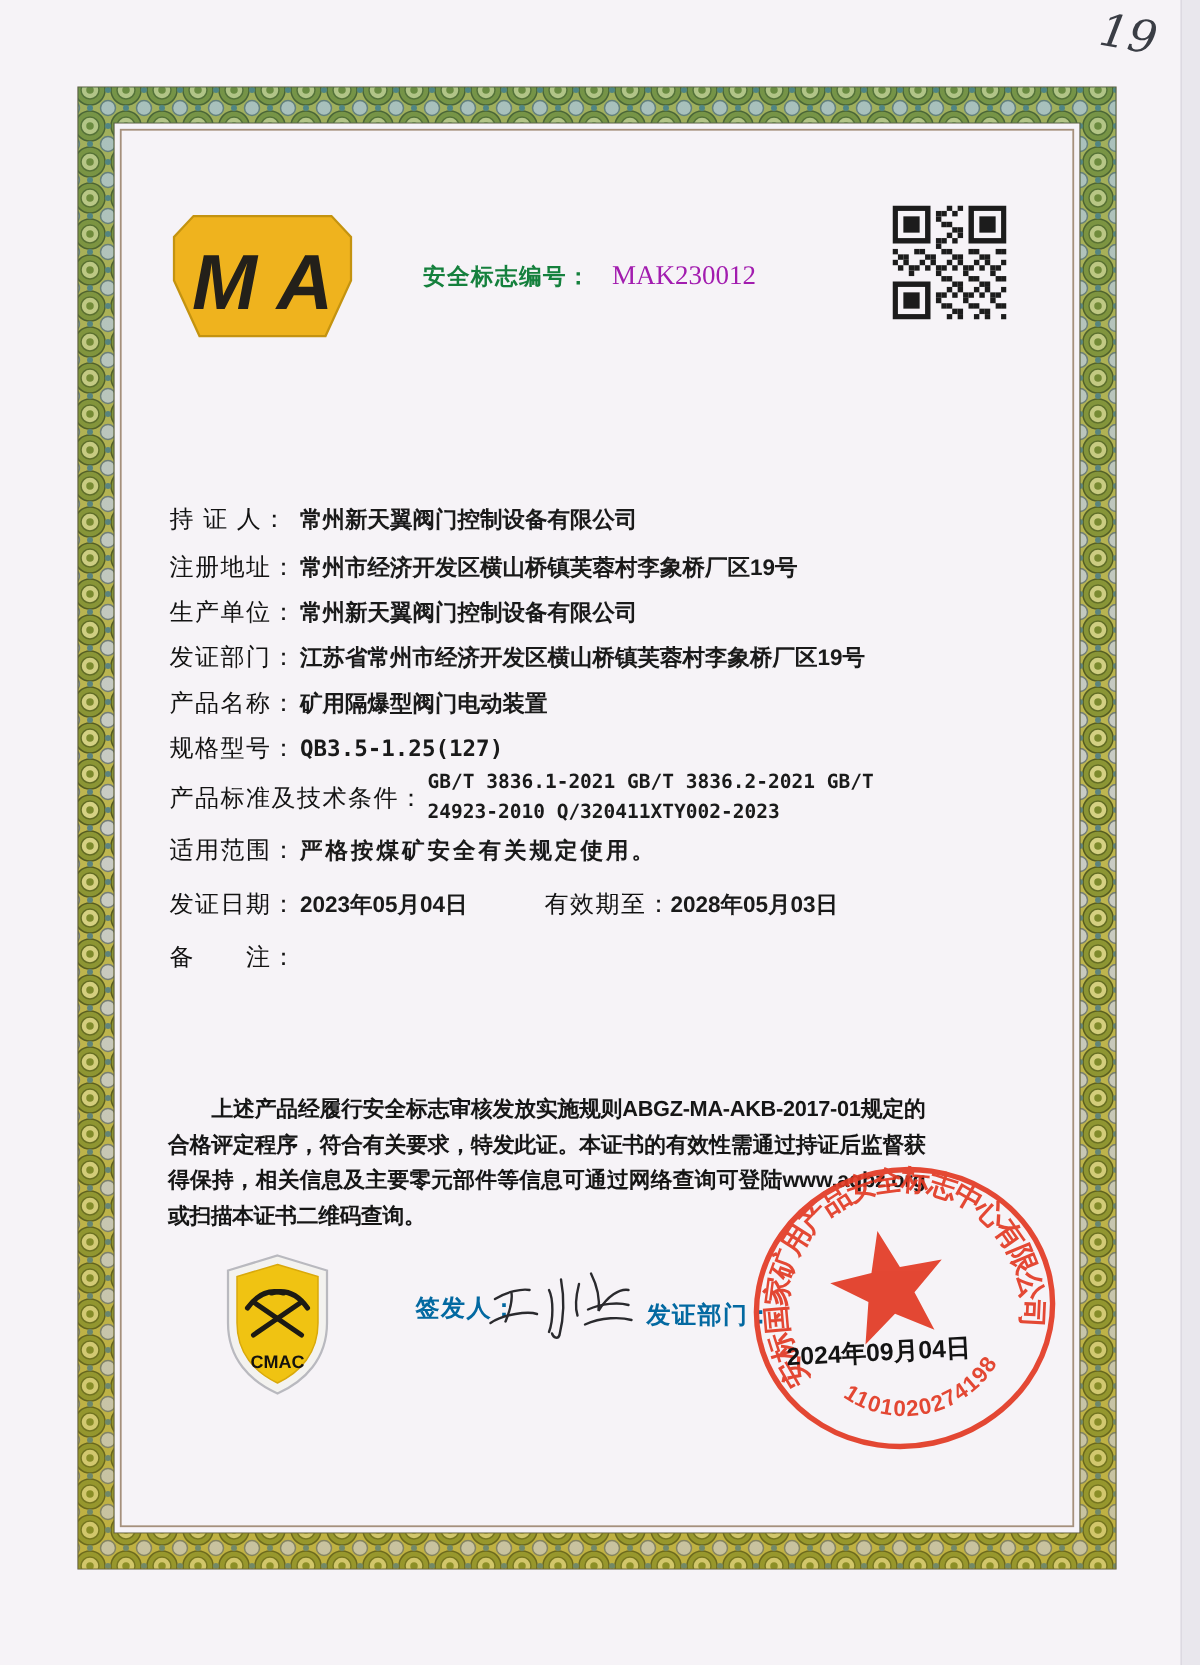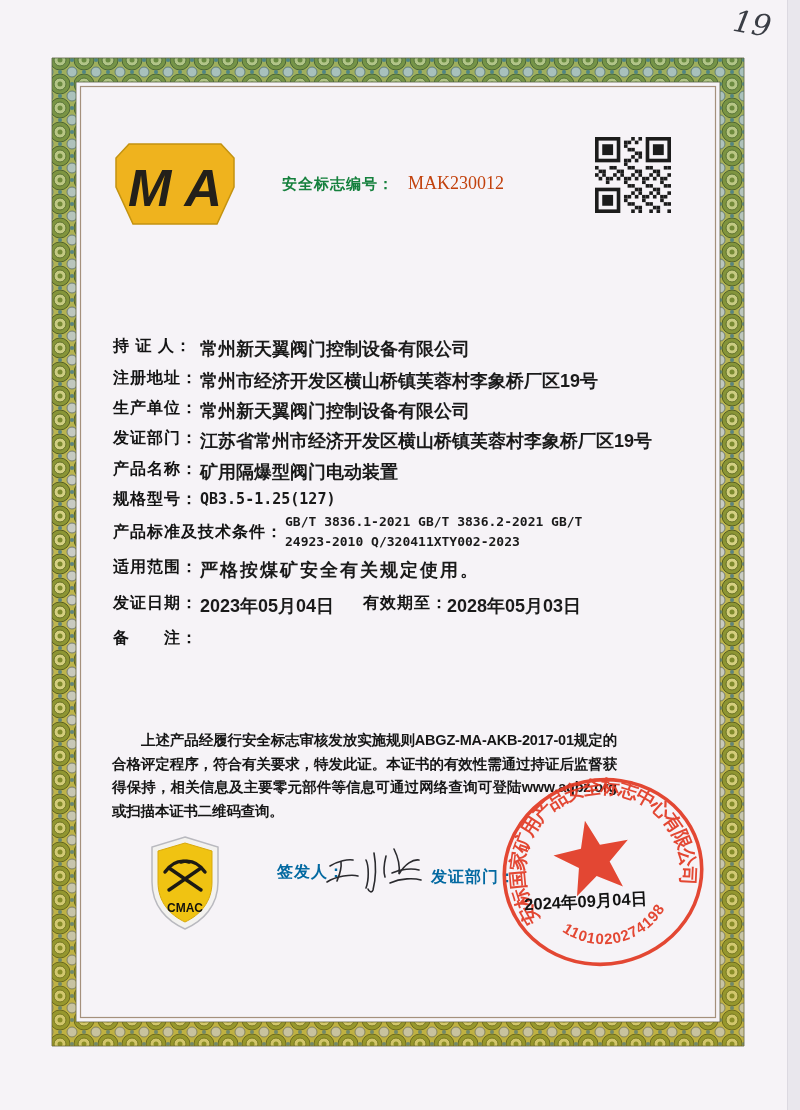--- a/index.html
+++ b/index.html
@@ -13,32 +13,32 @@
     position:absolute; right:0; top:0; width:13px; height:1110px;
     background:#e9e7ed; border-left:1px solid #dcd9e1;
   }
   .abs { position:absolute; }
   .handwritten {
     font-family:"DejaVu Serif", serif; font-style:italic;
     font-size:30px; color:#3a3d45; transform:rotate(10deg);
   }
   .cert-line { left:282px; top:173px; white-space:nowrap; }
   .cert-label { font-weight:bold; font-size:15px; color:#15803d; letter-spacing:1px; }
-  .cert-value { font-family:"Liberation Serif", serif; font-size:18px; color:#c2410c; margin-left:14px; }
+  .cert-value { font-family:"Liberation Serif", serif; font-size:18px; color:#a21caf; margin-left:14px; }
   .doc-title {
     left:85px; top:250px; width:630px; text-align:center;
     font-size:42px; font-weight:bold; color:#141414; letter-spacing:2px;
     white-space:nowrap;
   }
   .lbl {
-    position:absolute; left:113px; font-weight:bold; font-size:16px;
+    position:absolute; left:113px; font-weight:normal; font-size:16px;
     color:#131313; letter-spacing:1px; white-space:nowrap;
   }
   .val {
-    position:absolute; left:200px; font-weight:bold; font-size:18px;
+    position:absolute; left:200px; font-weight:bold; font-size:15px;
     color:#1a1a1a; white-space:nowrap;
   }
   .val.mono { font-family:"DejaVu Sans Mono", monospace; font-size:15px; }
   .val.wrap {
     left:285px; width:352px; white-space:normal;
     font-family:"DejaVu Sans Mono", monospace; font-size:13px; line-height:20px;
   }
   .statement {
     left:112px; top:729px; width:505px;
     font-size:14.5px; font-weight:bold; color:#161616;

